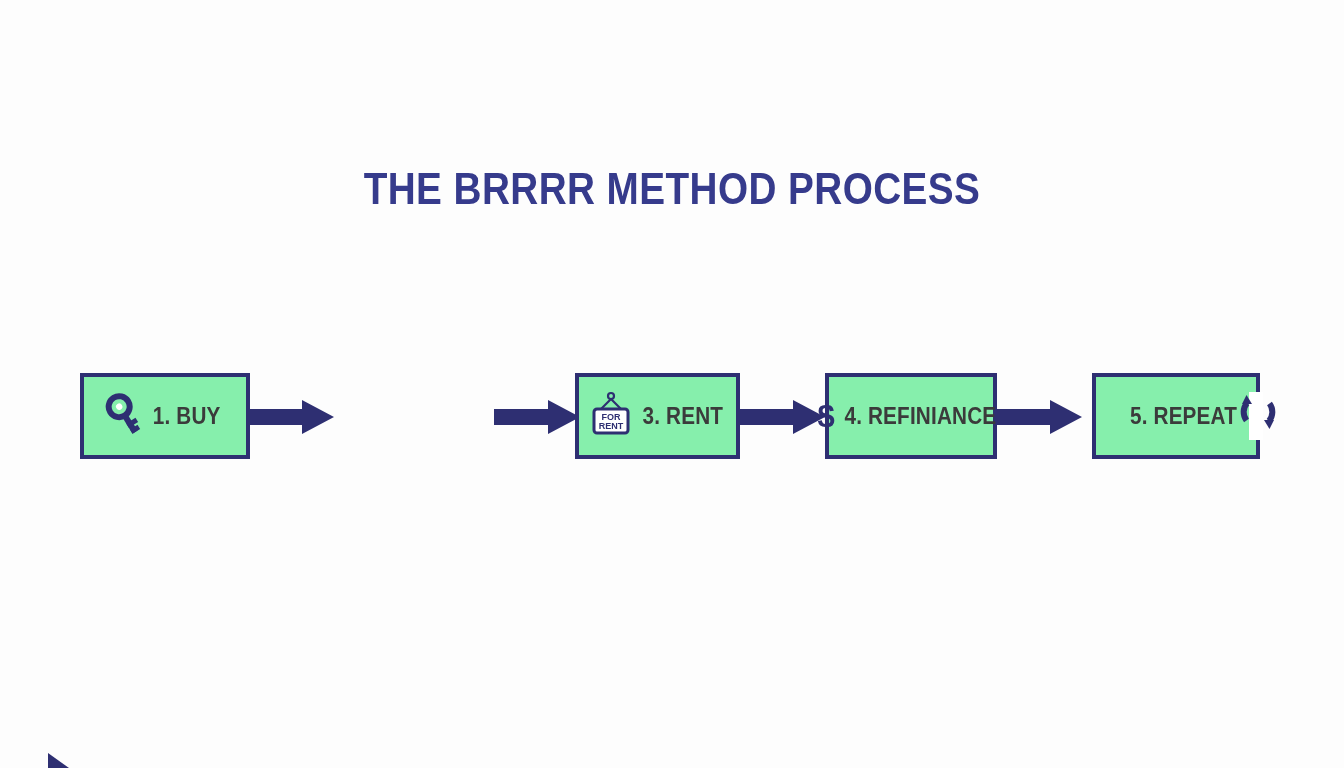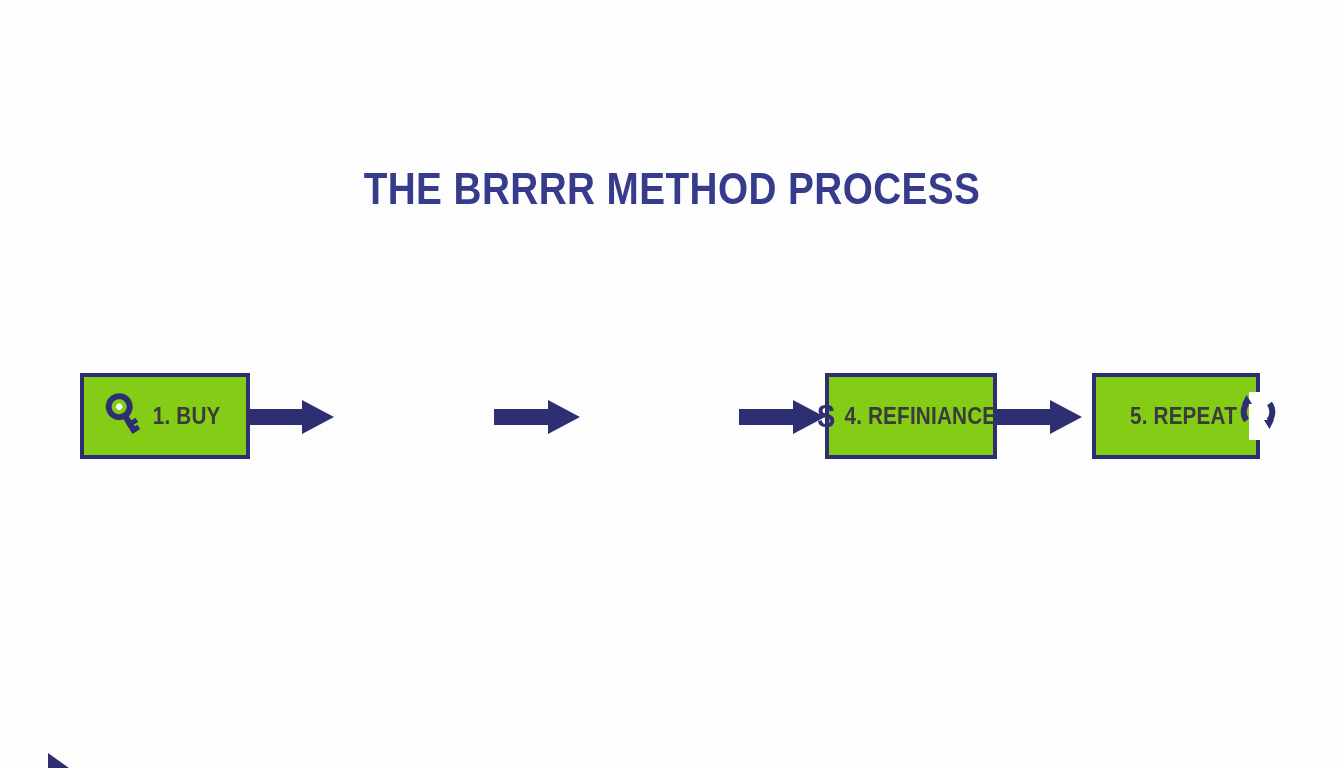--- a/index.html
+++ b/index.html
@@ -47,21 +47,21 @@
     width: 1344px;
     height: 95px;
   }
 
   .step-box {
     position: absolute;
     top: 3px;
     height: 86px;
     box-sizing: border-box;
     border: 4px solid #2e2f72;
-    background: #84cc16;
+    background: #86efac;
     display: flex;
     align-items: center;
     justify-content: center;
   }
 
   .step-inner {
     display: flex;
     align-items: center;
     justify-content: center;
     gap: 4px;
@@ -172,20 +172,34 @@
       </svg>
     </div>
 
 
     <div class="connector" style="left:494px; width:86px;">
       <svg width="86" height="34" viewBox="0 0 86 34">
         <path d="M0 9 L54 9 L54 0 L86 17 L54 34 L54 25 L0 25 Z" fill="#2e2f72"></path>
       </svg>
     </div>
 
+    <div class="step-box" style="left:575px; width:165px;">
+      <div class="step-inner">
+        <span class="step-icon">
+          <svg width="46" height="50" viewBox="0 0 46 50">
+            <circle cx="23" cy="5" r="3" fill="none" stroke="#2e2f72" stroke-width="2.2"></circle>
+            <path d="M23 8 L12 19 M23 8 L34 19" stroke="#2e2f72" stroke-width="2.2" fill="none"></path>
+            <rect x="6" y="18" width="34" height="24" rx="3" fill="#ffffff" stroke="#2e2f72" stroke-width="3"></rect>
+            <text x="23" y="28.5" text-anchor="middle" font-family="Liberation Sans, sans-serif" font-size="9" font-weight="bold" fill="#2e2f72">FOR</text>
+            <text x="23" y="38" text-anchor="middle" font-family="Liberation Sans, sans-serif" font-size="9" font-weight="bold" fill="#2e2f72">RENT</text>
+          </svg>
+        </span>
+        <span class="step-label">3. RENT</span>
+      </div>
+    </div>
 
     <div class="connector" style="left:739px; width:86px;">
       <svg width="86" height="34" viewBox="0 0 86 34">
         <path d="M0 9 L54 9 L54 0 L86 17 L54 34 L54 25 L0 25 Z" fill="#2e2f72"></path>
       </svg>
     </div>
 
     <div class="step-box" style="left:825px; width:172px;">
       <div class="step-inner" style="gap:1px;">
         <span class="dollar-glyph">$</span>

